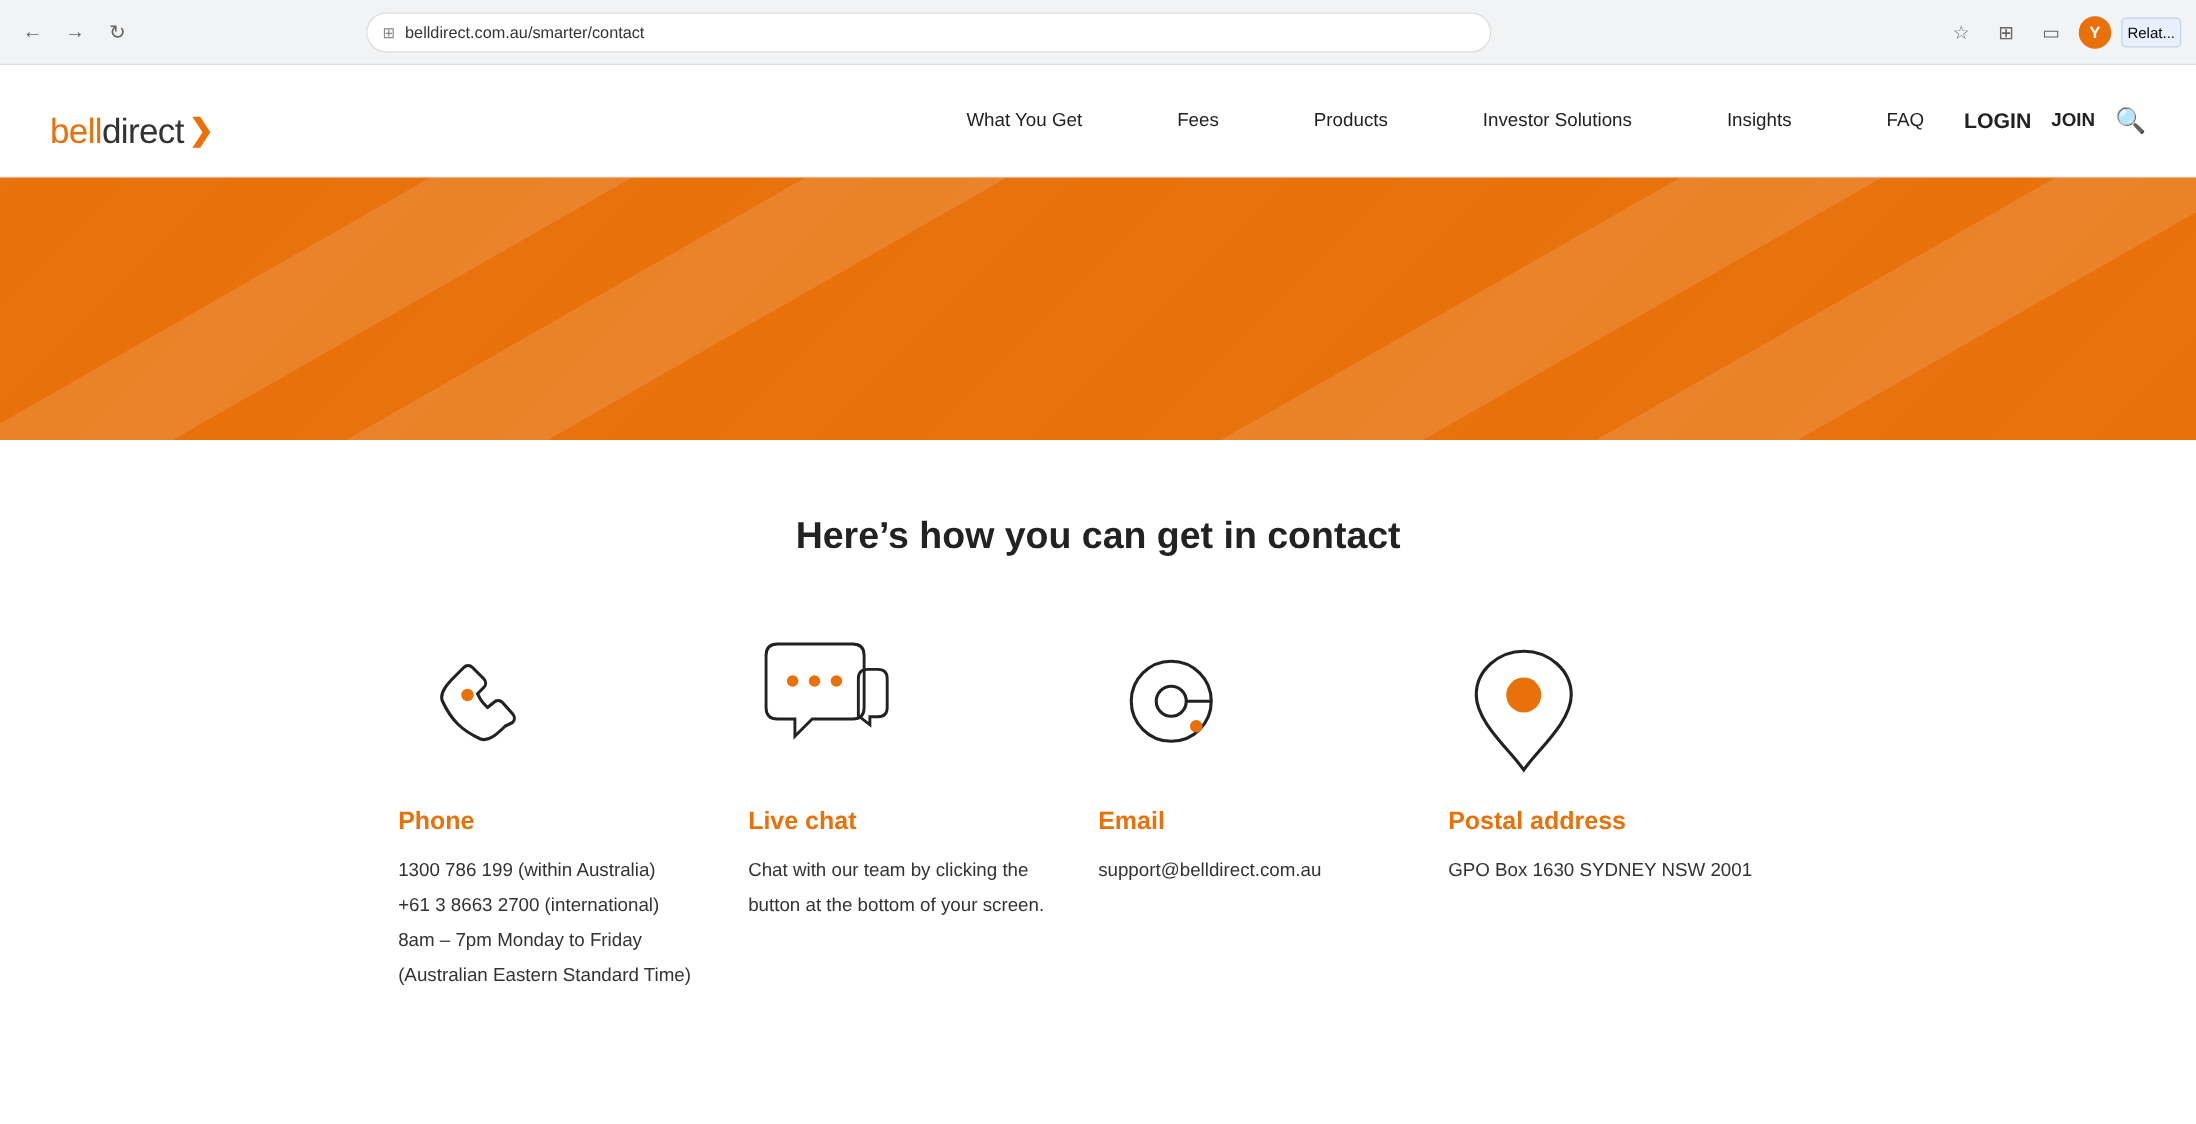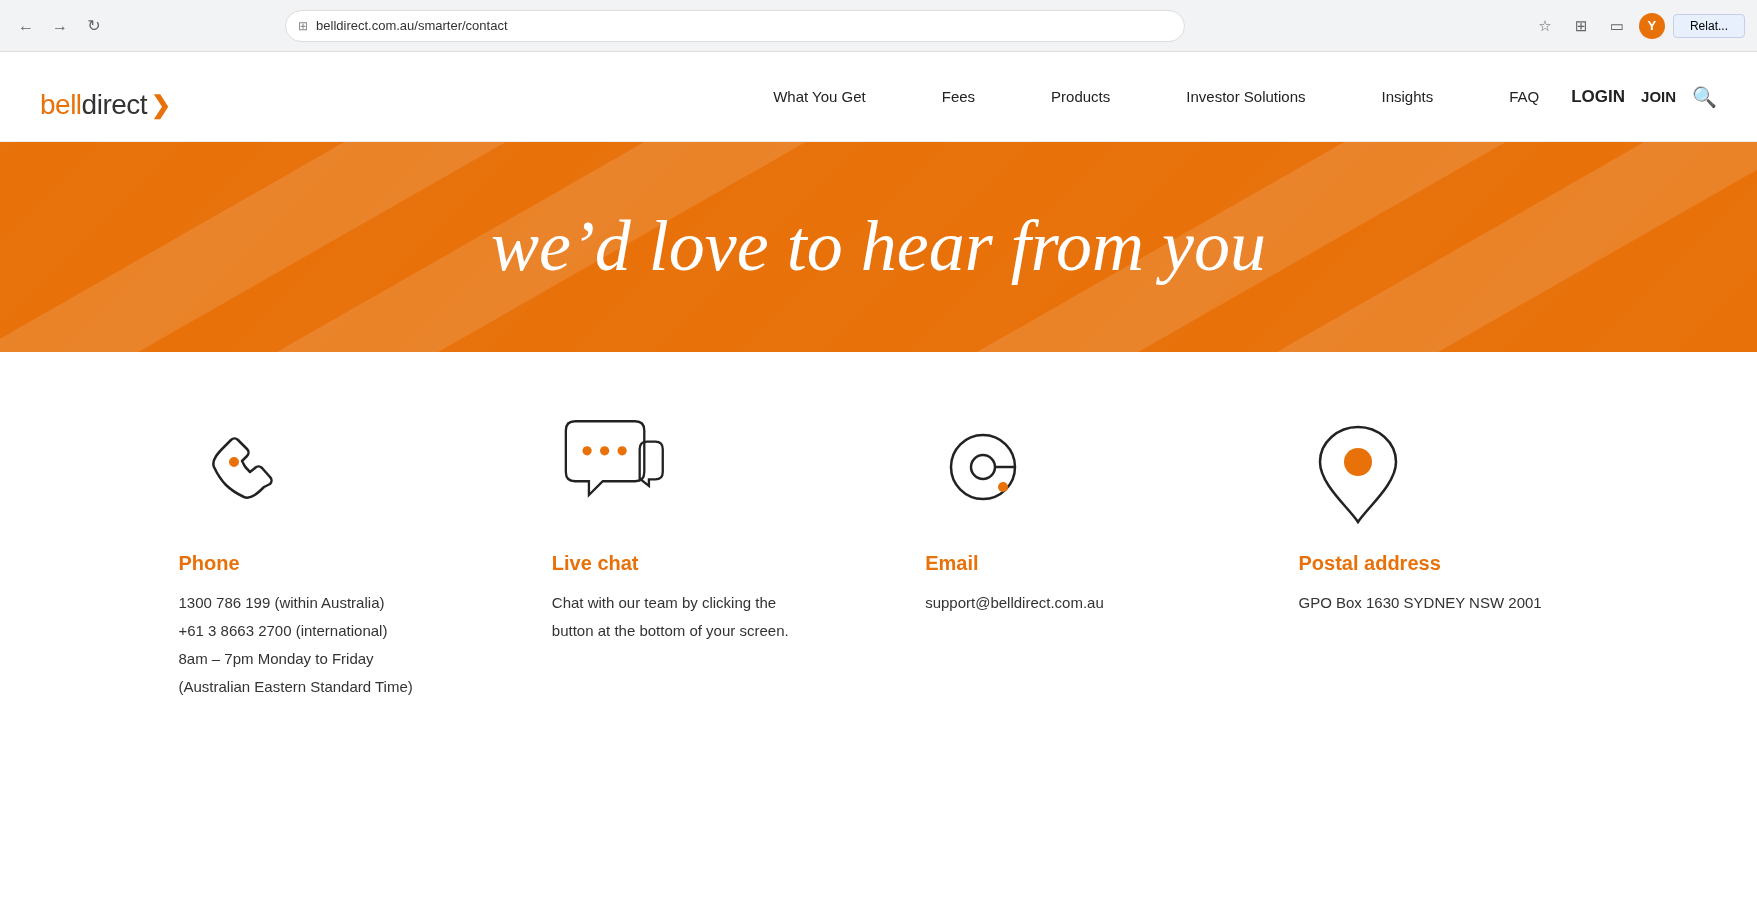--- a/index.html
+++ b/index.html
@@ -61,21 +61,21 @@
       width: 26px; height: 26px;
       border-radius: 50%;
       background: #e8710a;
       display: flex; align-items: center; justify-content: center;
       color: #fff; font-size: 13px; font-weight: bold;
     }
     .relat-btn {
       background: #e8f0fe;
       border: 1px solid #c5d0e8;
       border-radius: 4px;
-      padding: 4px 16px;
+      padding: 4px 4px;
       font-size: 12px;
       cursor: pointer;
     }
 
     
     .site-wrapper { width: 1757px; max-width: 100%; }
 
     
     .site-header {
       background: #fff;
@@ -198,21 +198,21 @@
     }
     .contact-heading {
       text-align: center;
       font-size: 30px;
       font-weight: 700;
       color: #222;
       margin-bottom: 60px;
     }
     .contact-cards {
       display: flex;
-      justify-content: space-between;
+      justify-content: center;
       flex-wrap: wrap;
       max-width: 1400px;
       margin: 0 auto;
     }
     .contact-card {
       display: flex;
       flex-direction: column;
       align-items: flex-start;
       width: 280px;
     }
@@ -303,24 +303,24 @@
 
   <section class="hero-banner">
     <div class="hero-bg-pattern"></div>
 
     <svg style="position:absolute;inset:0;width:100%;height:100%;opacity:0.12;" preserveAspectRatio="none" viewBox="0 0 1757 210">
       <line x1="-100" y1="300" x2="600" y2="-100" stroke="white" stroke-width="80"></line>
       <line x1="200" y1="300" x2="900" y2="-100" stroke="white" stroke-width="80"></line>
       <line x1="900" y1="300" x2="1600" y2="-100" stroke="white" stroke-width="80"></line>
       <line x1="1200" y1="300" x2="1900" y2="-100" stroke="white" stroke-width="80"></line>
     </svg>
-    <h1 class="hero-text">we’d love to hear from you</h1>
   </section>
 
   <section class="contact-section">
+    <h2 class="contact-heading">Here’s how you can get in contact</h2>
 
     <div class="contact-cards">
 
       <div class="contact-card">
         <div class="contact-icon">
           <svg viewBox="0 0 120 120" class="icon-svg" xmlns="http://www.w3.org/2000/svg">
             <path d="M85 75 C80 80, 72 88, 65 85 C50 78, 42 70, 35 55 C32 48, 40 40, 45 35 L52 28 C54 26, 57 26, 59 28 L68 37 C70 39, 70 42, 68 44 L63 49 C67 56, 64 53, 71 60 L76 56 C78 54, 81 54, 83 56 L91 65 C93 67, 93 70, 91 72 Z" stroke="#222" stroke-width="2.5" fill="none" stroke-linejoin="round"></path>
             <circle cx="55" cy="50" r="4" class="accent-fill"></circle>
           </svg>
         </div>

